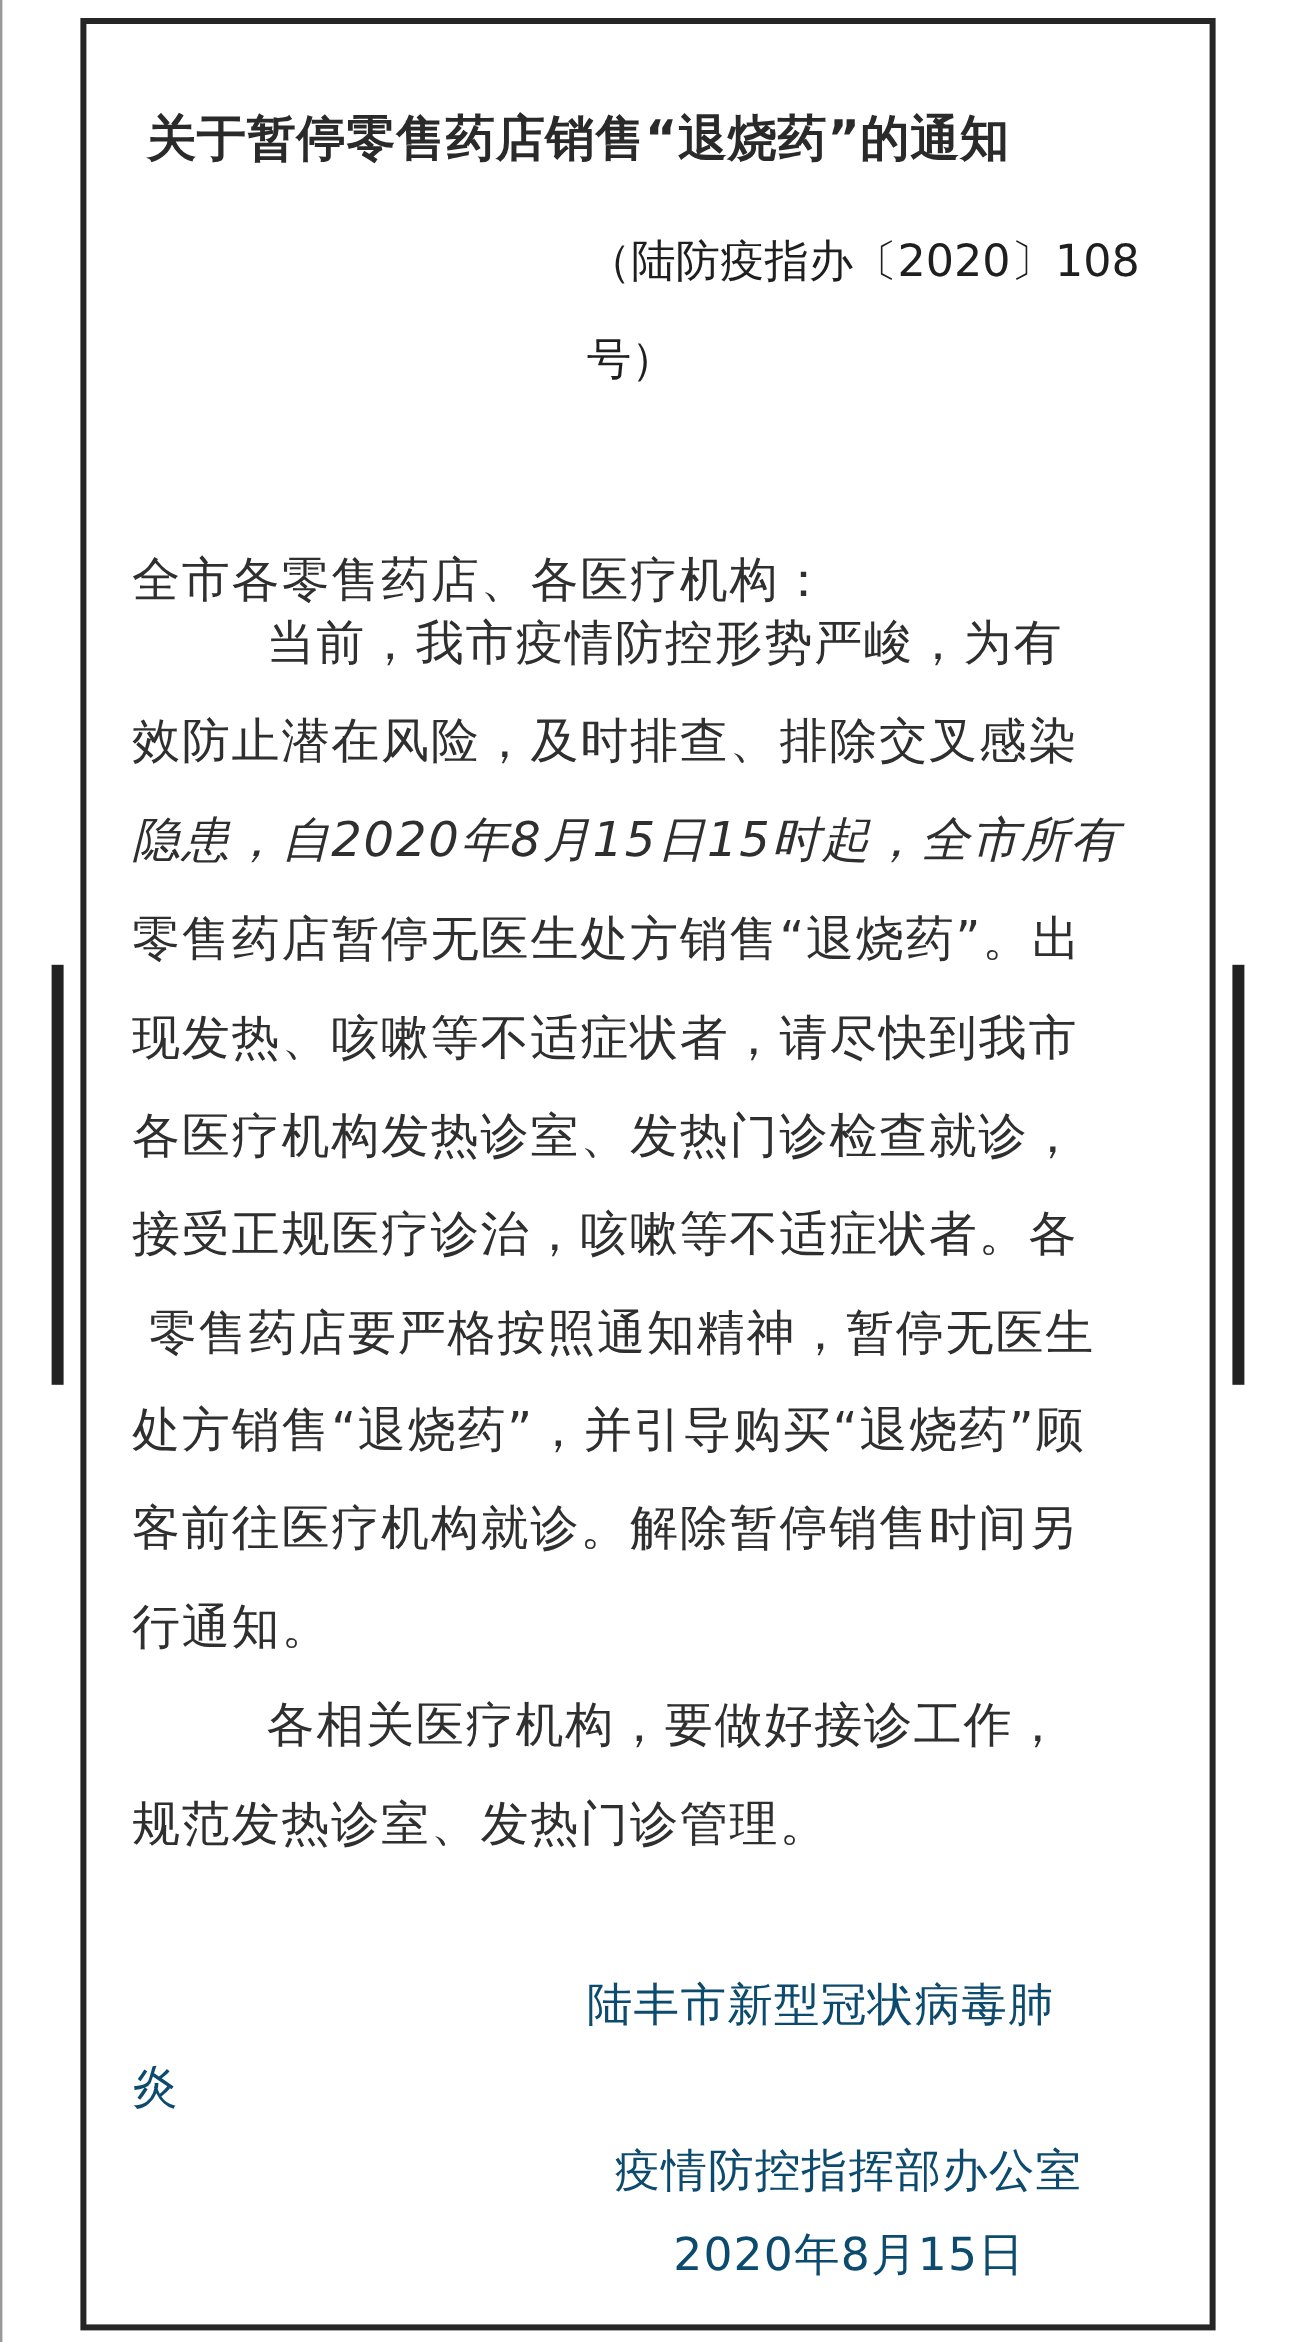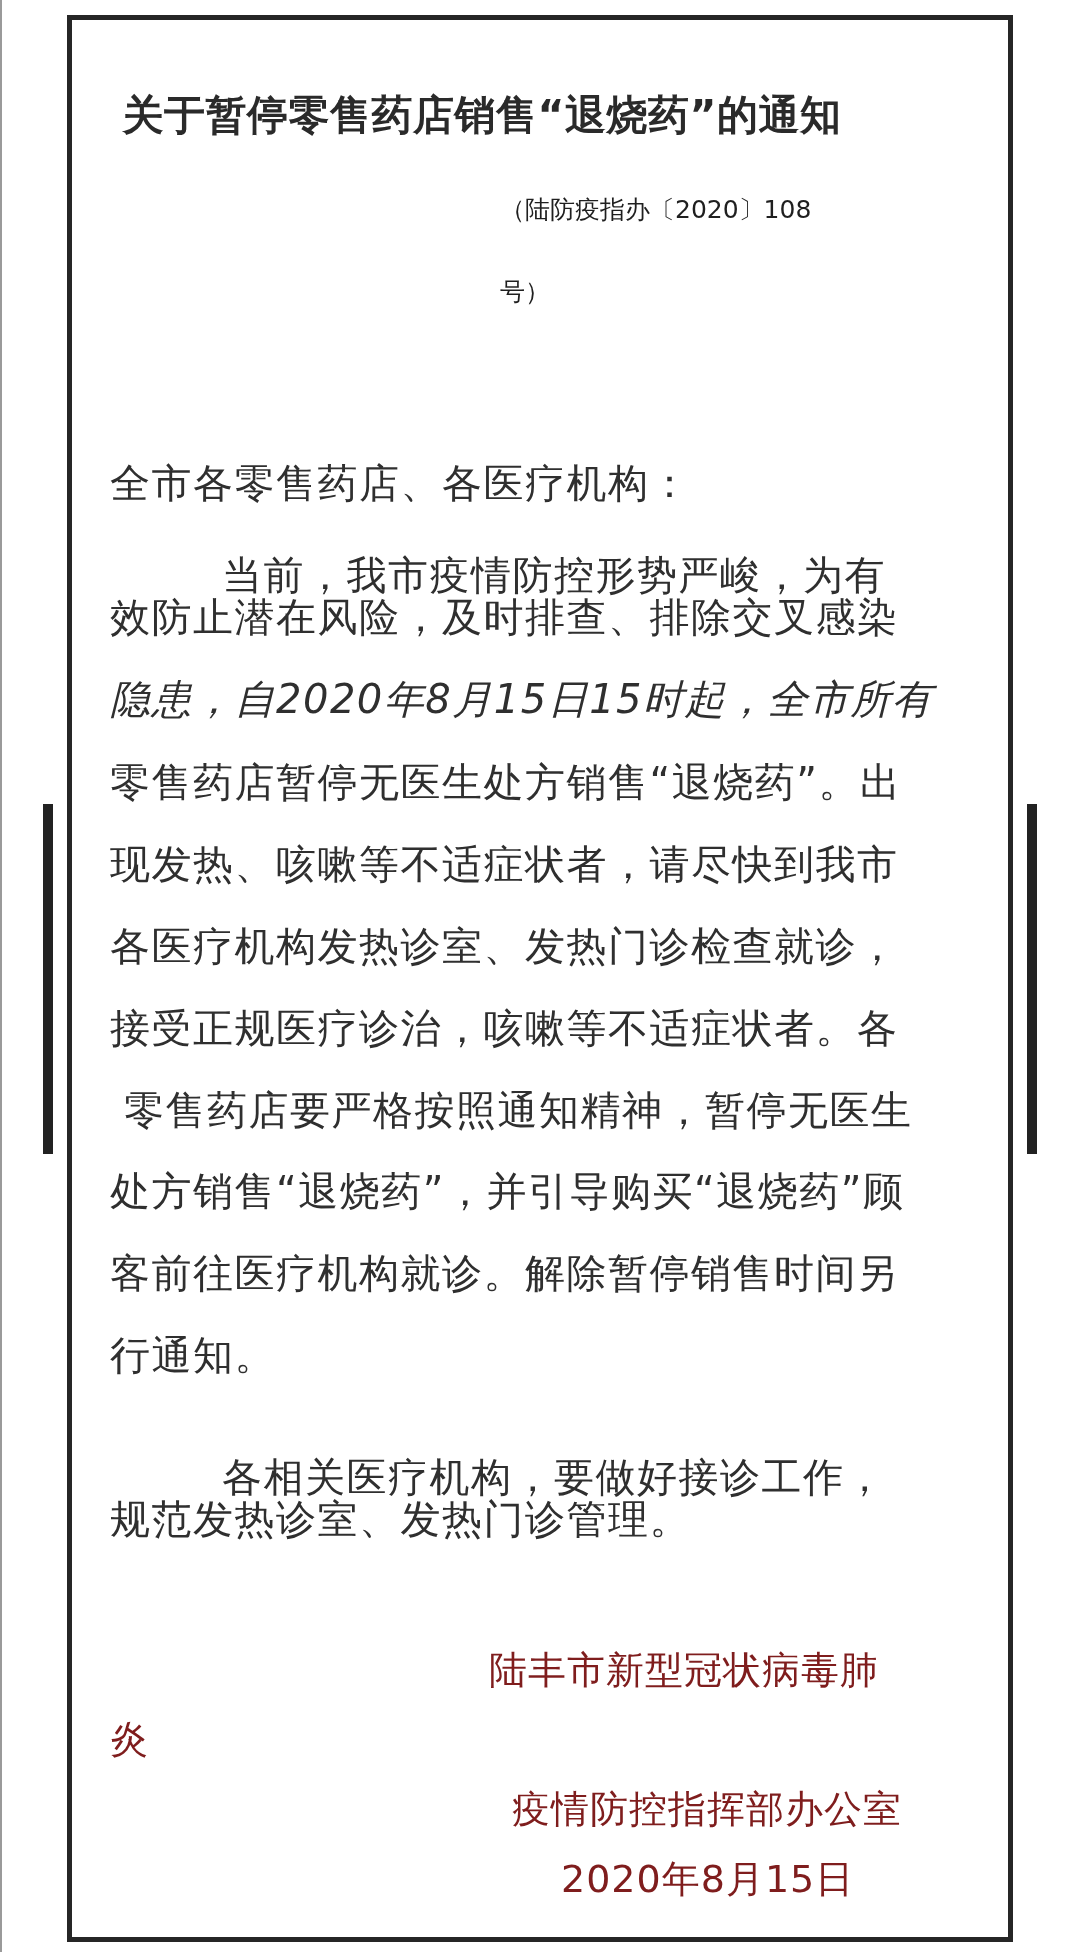--- a/index.html
+++ b/index.html
@@ -13,24 +13,24 @@
       border: 5px solid #262626; background: #ffffff;
     }
     .side-bar { position: absolute; top: 804px; width: 10px; height: 350px; background: #222222; }
     .side-bar.left { left: 43px; }
     .side-bar.right { left: 1027px; }
     .abs { position: absolute; white-space: nowrap; }
     .title {
       left: 0; width: 964px; top: 88px; text-align: center;
       font-weight: bold; font-size: 41px; letter-spacing: 0.5px; color: #2a2a2a;
     }
-    .docno { left: 500px; font-size: 25px; color: #1f1f1f; }
+    .docno { left: 489px; font-size: 37px; color: #1f1f1f; }
     .line { left: 110px; font-size: 40px; letter-spacing: 1.5px; color: #2f2f2f; }
-    .indent { left: 222px; margin-top: 40px; }
-    .sig { font-size: 38px; color: #7f1d1d; letter-spacing: 1px; }
+    .indent { left: 222px; }
+    .sig { font-size: 38px; color: #0c4a6e; letter-spacing: 1px; }
   </style>
 </head>
 <body>
 
 <div class="edge-line"></div>
 <div class="side-bar left"></div>
 <div class="side-bar right"></div>
 
 <div class="frame"></div>
 

